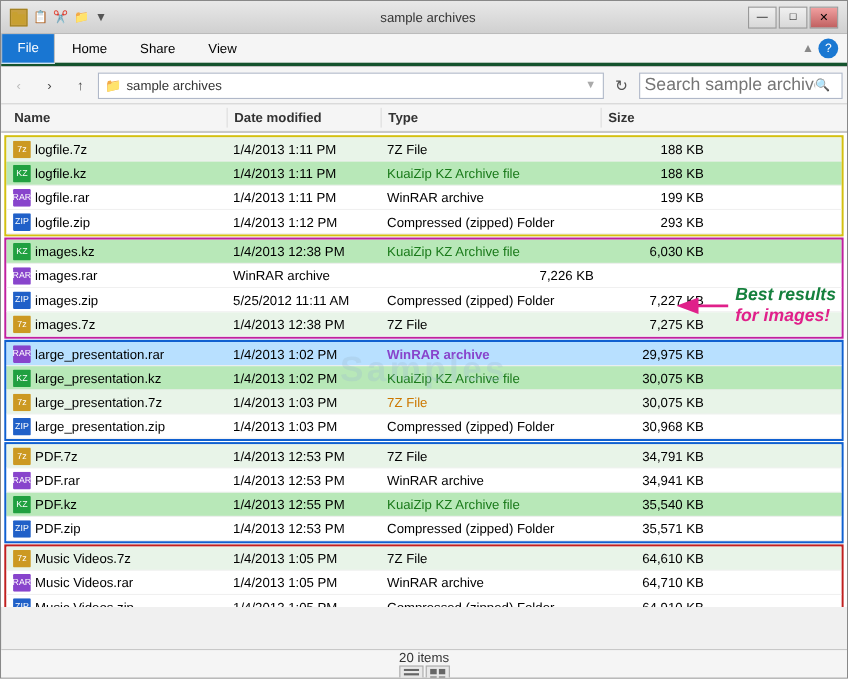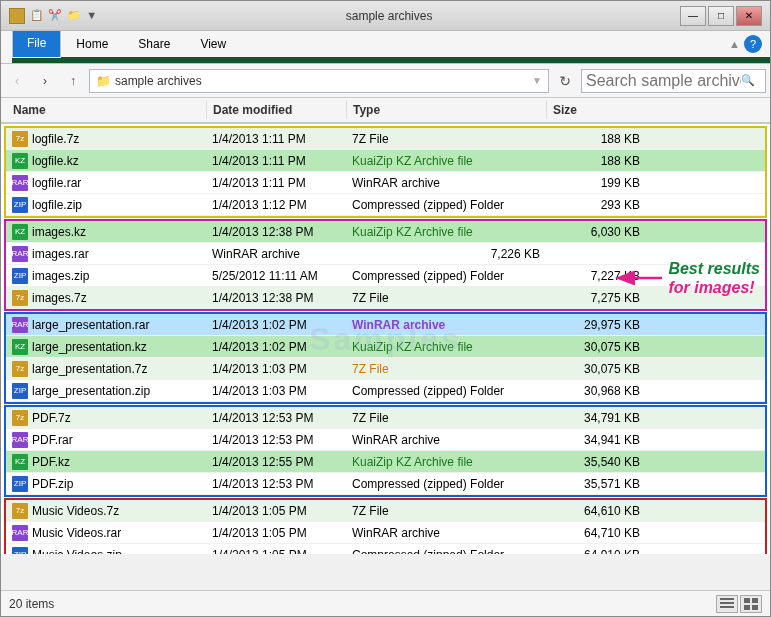--- a/index.html
+++ b/index.html
@@ -17,21 +17,21 @@
     }
     .title-bar-left { display: flex; align-items: center; gap: 4px; }
     .title-bar-title { flex: 1; text-align: center; font-size: 12px; color: #333; }
     .title-bar-controls { display: flex; gap: 2px; }
     .title-btn { width: 26px; height: 20px; border: 1px solid #999; background: linear-gradient(to bottom, #f0f0f0, #d8d8d8); cursor: pointer; font-size: 10px; display: flex; align-items: center; justify-content: center; }
     .title-btn.close { background: linear-gradient(to bottom, #f0a0a0, #c06060); }
     .tb-icon { width: 16px; height: 16px; background: #c8a040; border: 1px solid #a08020; font-size: 9px; display: flex; align-items: center; justify-content: center; }
 
     
     .ribbon { background: #f5f5f5; border-bottom: 1px solid #c0c0c0; }
-    .ribbon-tabs { display: flex; border-bottom: 6px solid #14532d; margin-left: 11px; }
+    .ribbon-tabs { display: flex; border-bottom: 3px solid #14532d; }
     .ribbon-tab { padding: 5px 14px; font-size: 12px; cursor: pointer; border: 1px solid transparent; }
     .ribbon-tab.active { background: #fff; color: #1976d2; border-top: 2px solid #1976d2; border-left: 1px solid #c0c0c0; border-right: 1px solid #c0c0c0; border-bottom: 1px solid #fff; margin-bottom: -1px; }
 
     
     .address-bar { background: #f5f5f5; border-bottom: 1px solid #c8c8c8; height: 34px; display: flex; align-items: center; padding: 0 4px; gap: 4px; }
     .nav-btn { width: 24px; height: 24px; border: 1px solid transparent; background: transparent; cursor: pointer; display: flex; align-items: center; justify-content: center; font-size: 12px; color: #444; border-radius: 2px; }
     .nav-btn.disabled { color: #bbb; cursor: default; }
     .address-path { flex: 1; height: 24px; border: 1px solid #b0b8c8; background: #fff; padding: 0 6px; display: flex; align-items: center; font-size: 12px; color: #333; }
     .address-path .folder-icon { color: #c8a030; margin-right: 4px; }
     .refresh-btn { width: 24px; height: 24px; border: 1px solid transparent; background: transparent; cursor: pointer; display: flex; align-items: center; justify-content: center; font-size: 13px; }
@@ -52,21 +52,21 @@
     .file-icon { width: 16px; height: 16px; display: flex; align-items: center; justify-content: center; font-size: 11px; flex-shrink: 0; }
     .size-cell { text-align: right; }
 
     
     .row-7z { background: #e8f4e8; }
     .row-kz { background: #b8e8b8; }
     .row-rar { background: #fff; }
     .row-zip { background: #fff; }
 
     
-    .status-bar { height: 26px; background: #f5f5f5; border-top: 1px solid #c8c8c8; display: flex; align-items: center; justify-content: space-between; padding: 0 8px; }
+    .status-bar { height: 26px; background: #f5f5f5; border-top: 1px solid #c8c8c8; display: flex; align-items: center; justify-content: space-between; padding: 0 8px; flex-direction: column; }
     .status-text { font-size: 12px; color: #333; }
     .view-buttons { display: flex; gap: 2px; }
     .view-btn { width: 22px; height: 18px; border: 1px solid #aaa; background: #e8e8e8; cursor: pointer; display: flex; align-items: center; justify-content: center; font-size: 10px; }
     .annotation-text { background: transparent; font-size: 15px; font-weight: 900; color: #e0208a; line-height: 1.2; text-align: left; font-style: italic; }
 
     .watermark { position: absolute; left: 50%; top: 50%; transform: translate(-50%, -50%); font-size: 28px; color: rgba(180,200,220,0.35); font-weight: bold; pointer-events: none; white-space: nowrap; letter-spacing: 2px; z-index: 10; }
 
     .container { position: relative; width: 771px; height: 617px; overflow: hidden; border: 1px solid #888; }
   </style>
 </head>

